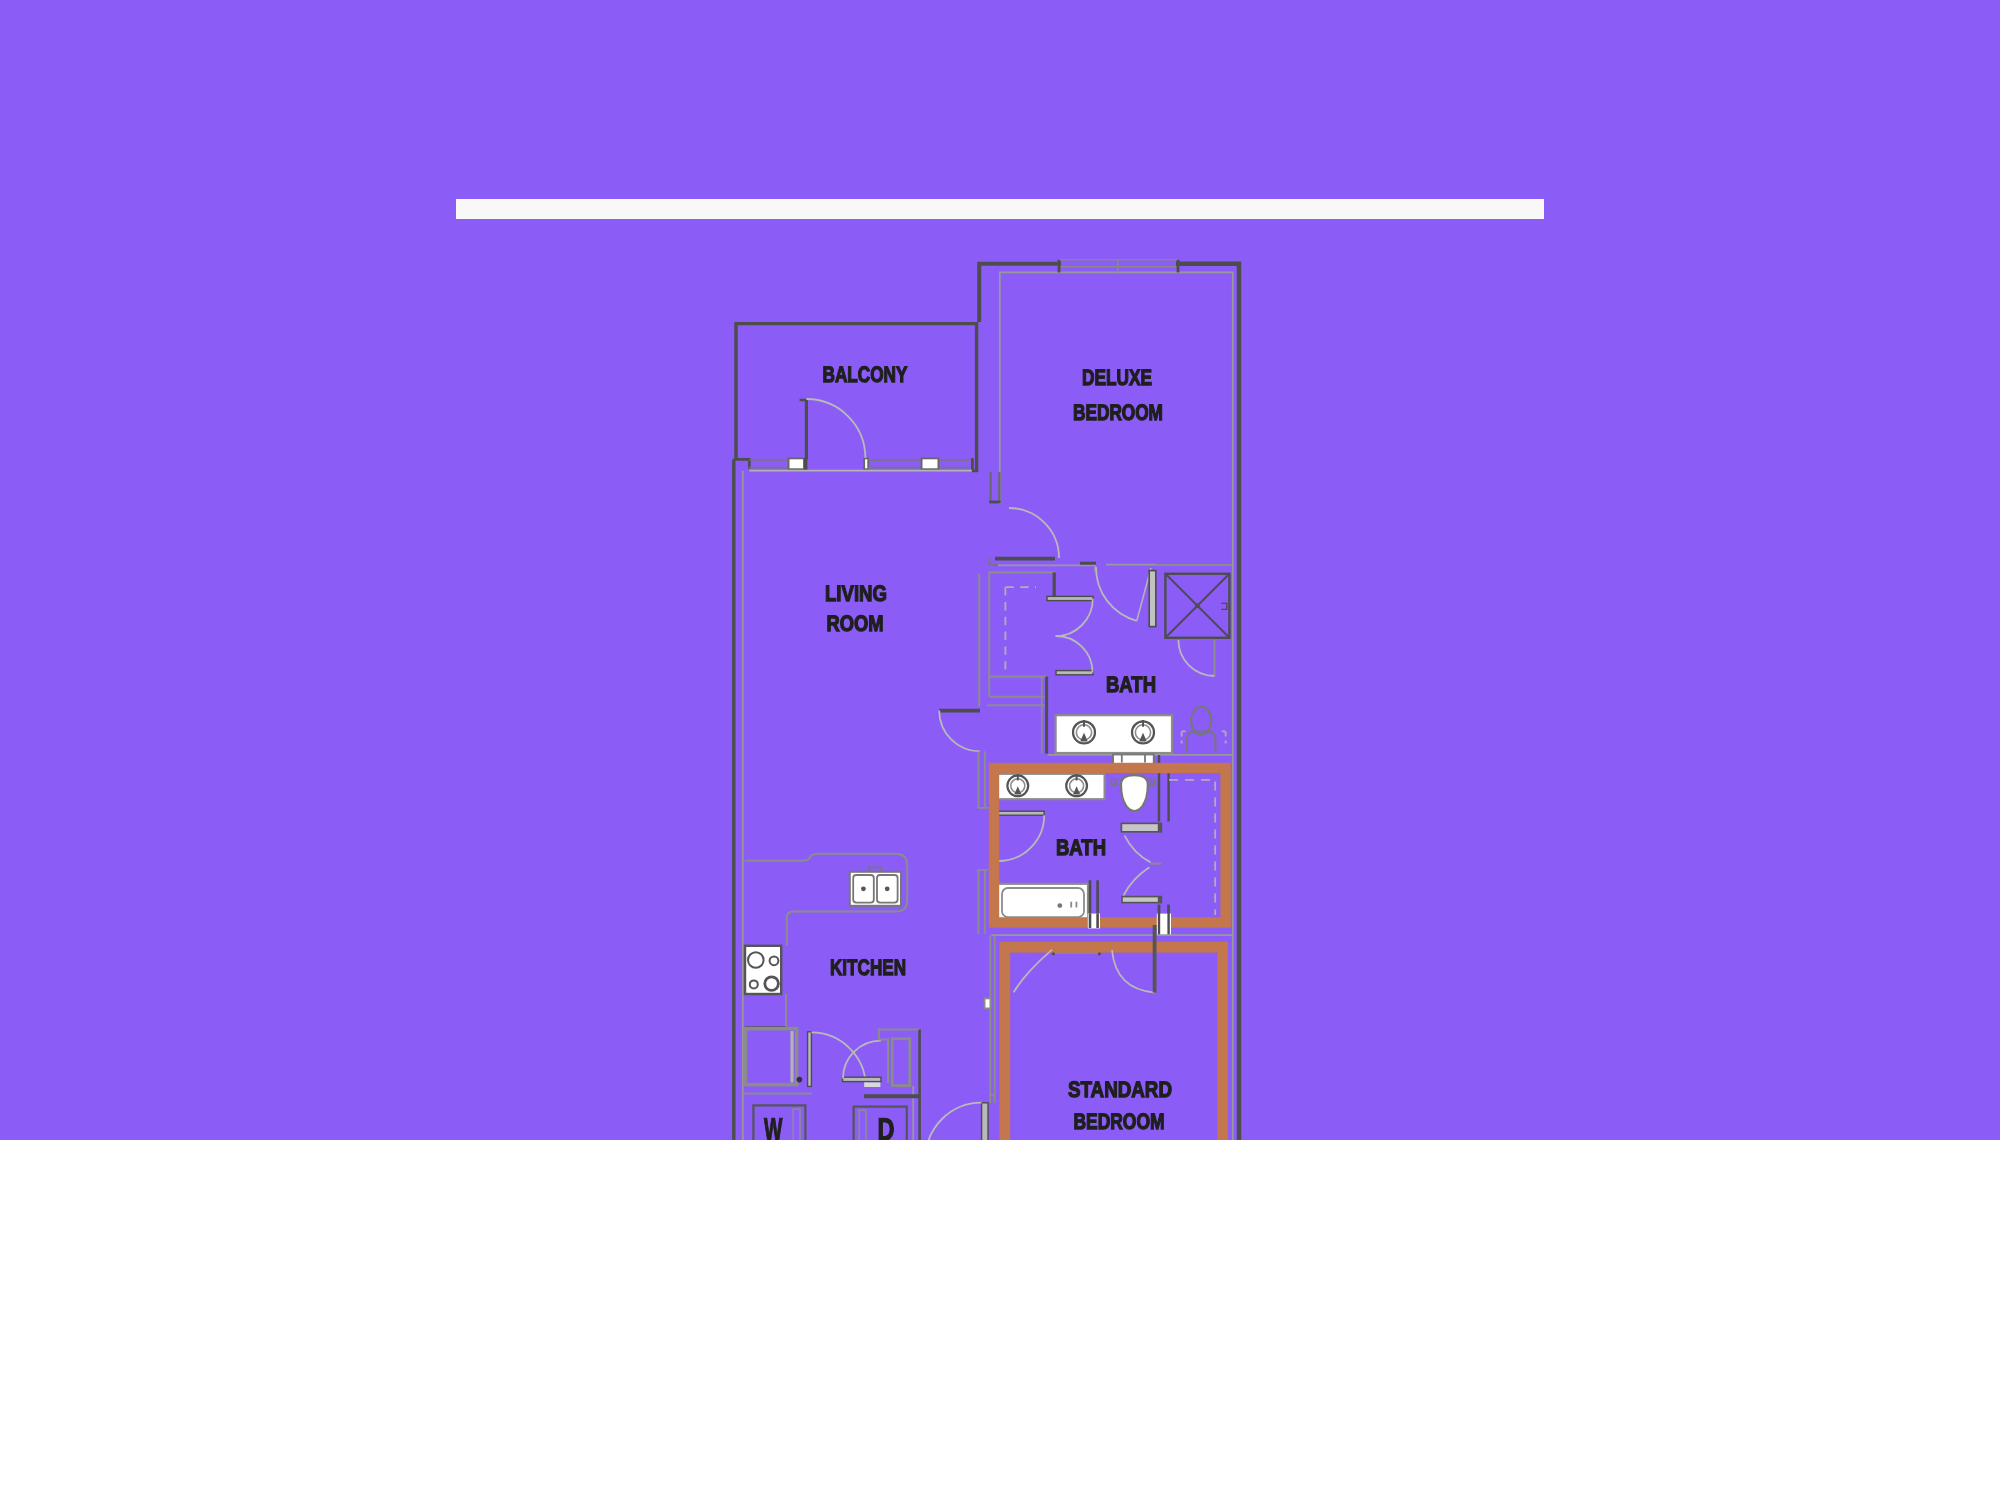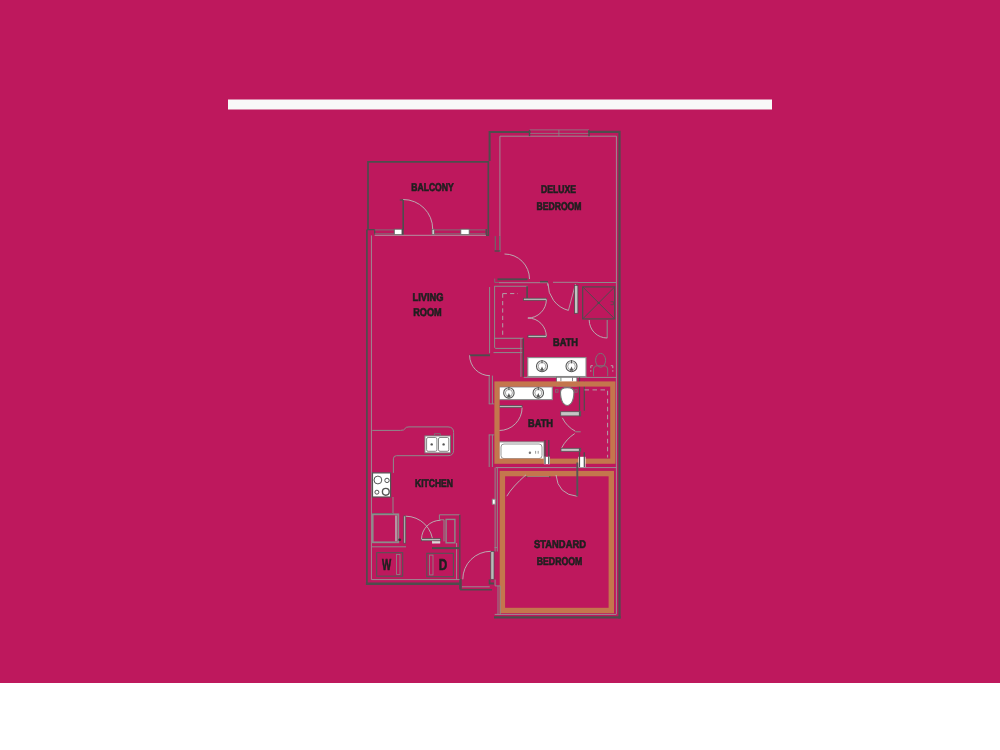--- a/index.html
+++ b/index.html
@@ -1,16 +1,16 @@
 <!DOCTYPE html>
 <html><head>
 <meta charset="utf-8">
 <style>
 html,body{margin:0;padding:0;background:#ffffff;}
-.page{position:relative;width:1000px;height:683px;background:#be185d;overflow:hidden;}
+.page{position:relative;width:1000px;height:570px;background:#8b5cf6;overflow:hidden;}
 svg text{font-family:"Liberation Sans",sans-serif;font-weight:bold;fill:#1f1f1f;text-rendering:geometricPrecision;}
 </style>
 </head>
 <body>
 <div class="page">
 <svg width="1000" height="750" viewBox="0 0 1000 750" xmlns="http://www.w3.org/2000/svg">
 
 <rect x="228" y="99.5" width="544" height="10" fill="#f8f8f8"></rect>
 
 <g fill="none" stroke="#4d4d4d">

